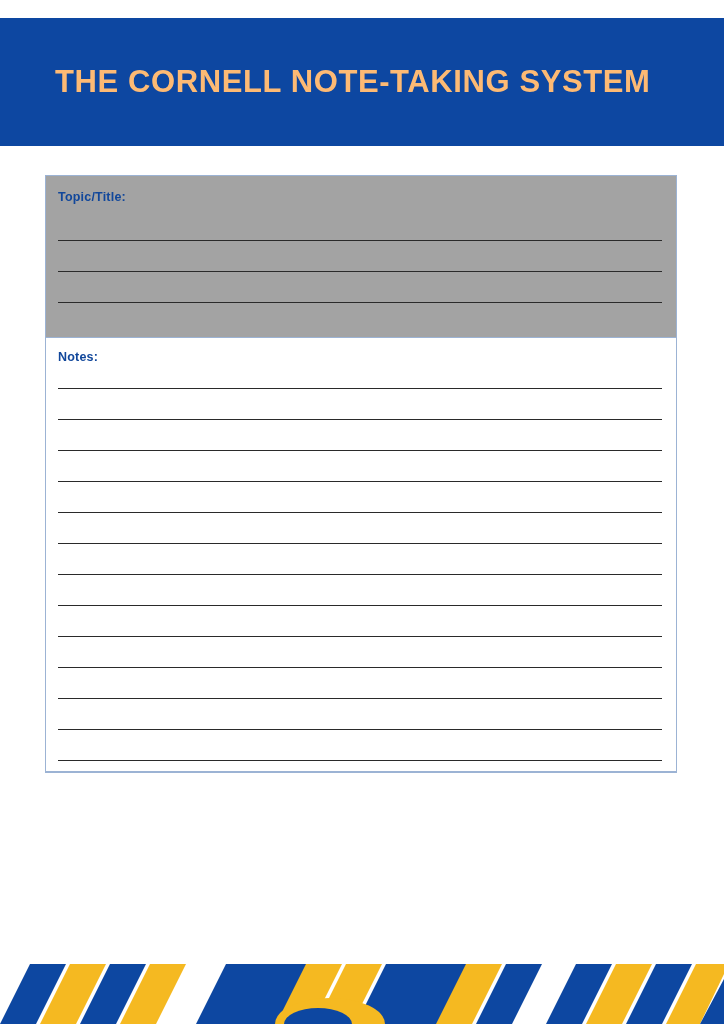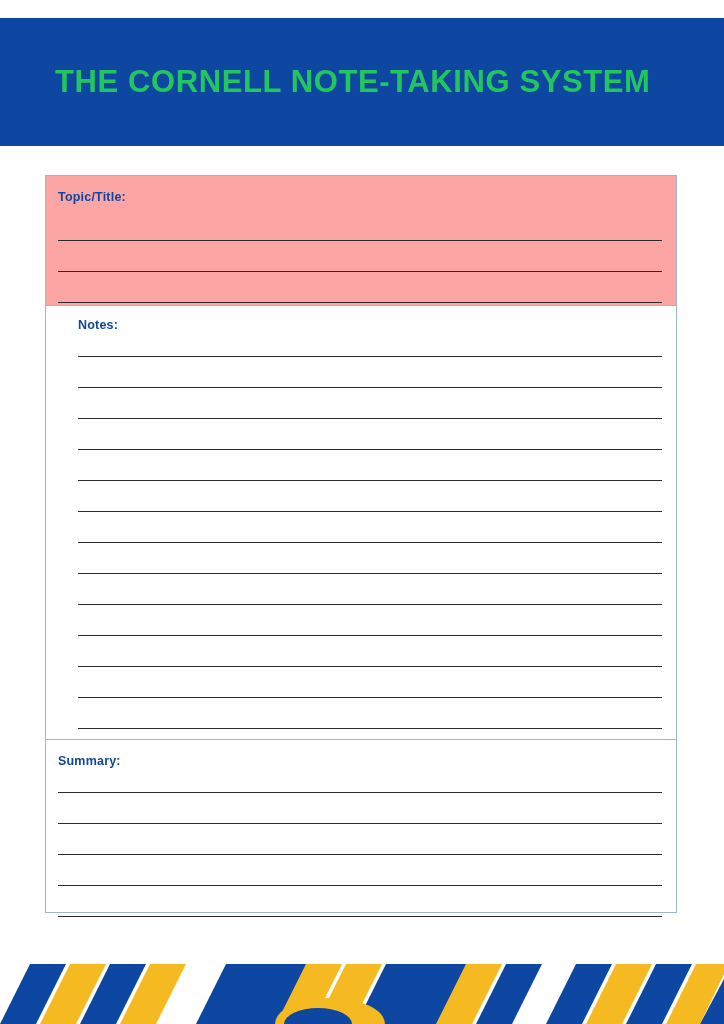--- a/index.html
+++ b/index.html
@@ -20,21 +20,21 @@
     position: absolute;
     left: 0;
     top: 18px;
     width: 724px;
     height: 128px;
     background: #0d47a1;
     display: flex;
     align-items: center;
   }
   .header-title {
-    color: #22c55e;
+    color: #fdba74;
     font-size: 31px;
     font-weight: bold;
     letter-spacing: 0.6px;
     margin-left: 55px;
   }
 
   
   .worksheet {
     position: absolute;
     left: 45px;
@@ -47,25 +47,25 @@
 
   .field-label {
     color: #11479b;
     font-size: 12.5px;
     font-weight: bold;
     letter-spacing: 0.2px;
   }
 
   
   .topic-block {
-    background: #fca5a5;
+    background: #a3a3a3;
     border-bottom: 1px solid #9cb3d4;
     padding: 14px 14px 12px 12px;
     box-sizing: border-box;
-    height: 130px;
+    height: 162px;
   }
   .rule-set {
     margin-top: 6px;
   }
   .rule {
     height: 1px;
     background: #2a2a2a;
     margin-bottom: 0;
   }
   .rule-spacer {
@@ -83,21 +83,20 @@
     border-right: 1px solid #9cb3d4;
     padding: 12px 10px 10px 12px;
     box-sizing: border-box;
     min-height: 460px;
   }
   .notes-col {
     flex: 1;
     background: #ffffff;
     padding: 12px 14px 10px 12px;
     box-sizing: border-box;
-    margin-left: 20px;
   }
 
   
   .summary-block {
     background: #ffffff;
     padding: 14px 14px 12px 12px;
     box-sizing: border-box;
     height: 172px;
   }
 
@@ -169,35 +168,20 @@
         <div class="rule-spacer"></div>
           <div class="rule"></div>
         <div class="rule-spacer"></div>
           <div class="rule"></div>
         <div class="rule-spacer"></div>
           <div class="rule"></div>
       </div>
     </div>
   </div>
 
-  <div class="summary-block">
-    <div class="field-label">Summary:</div>
-    <div class="rule-set">
-      <div class="rule-spacer" style="height:18px"></div>
-        <div class="rule"></div>
-      <div class="rule-spacer"></div>
-        <div class="rule"></div>
-      <div class="rule-spacer"></div>
-        <div class="rule"></div>
-      <div class="rule-spacer"></div>
-        <div class="rule"></div>
-      <div class="rule-spacer"></div>
-        <div class="rule"></div>
-    </div>
-  </div>
 
 </div>
 
 <div class="footer">
   <svg width="724" height="60" viewBox="0 0 724 60">
     <rect x="0" y="0" width="724" height="60" fill="#ffffff"></rect>
     <g>
       <polygon points="0,60 30,0 66,0 36,60" fill="#0d47a1"></polygon>
       <polygon points="40,60 70,0 106,0 76,60" fill="#f5b921"></polygon>
       <polygon points="80,60 110,0 146,0 116,60" fill="#0d47a1"></polygon>

